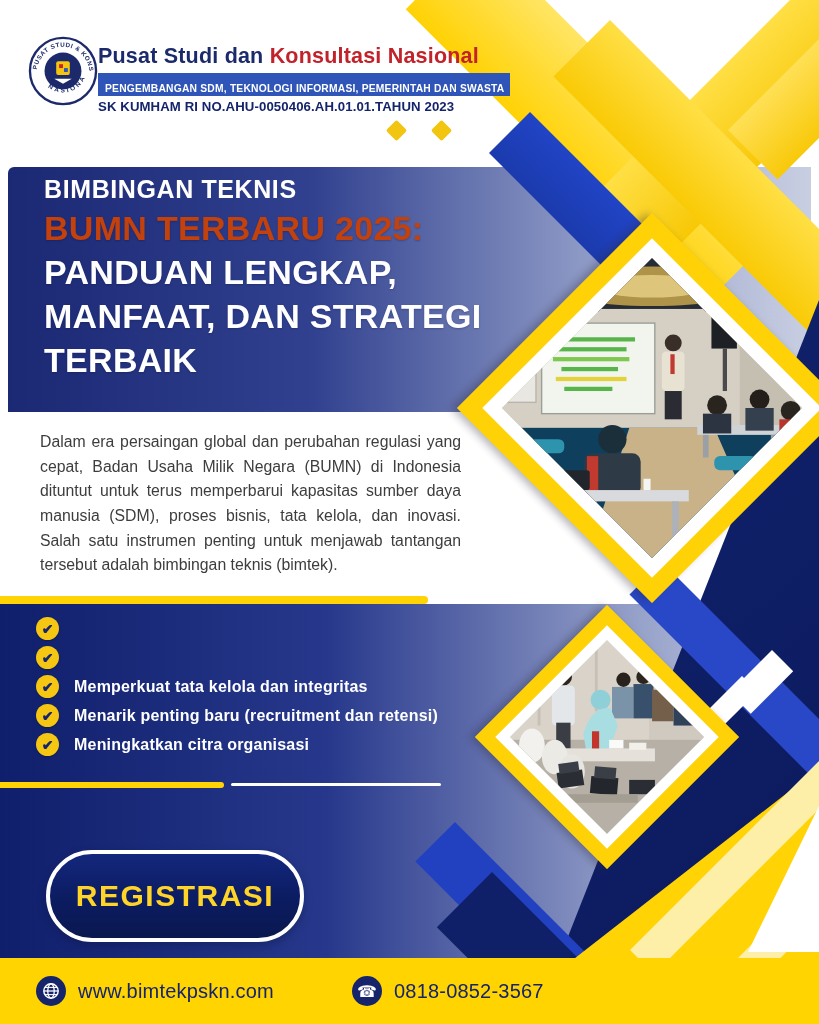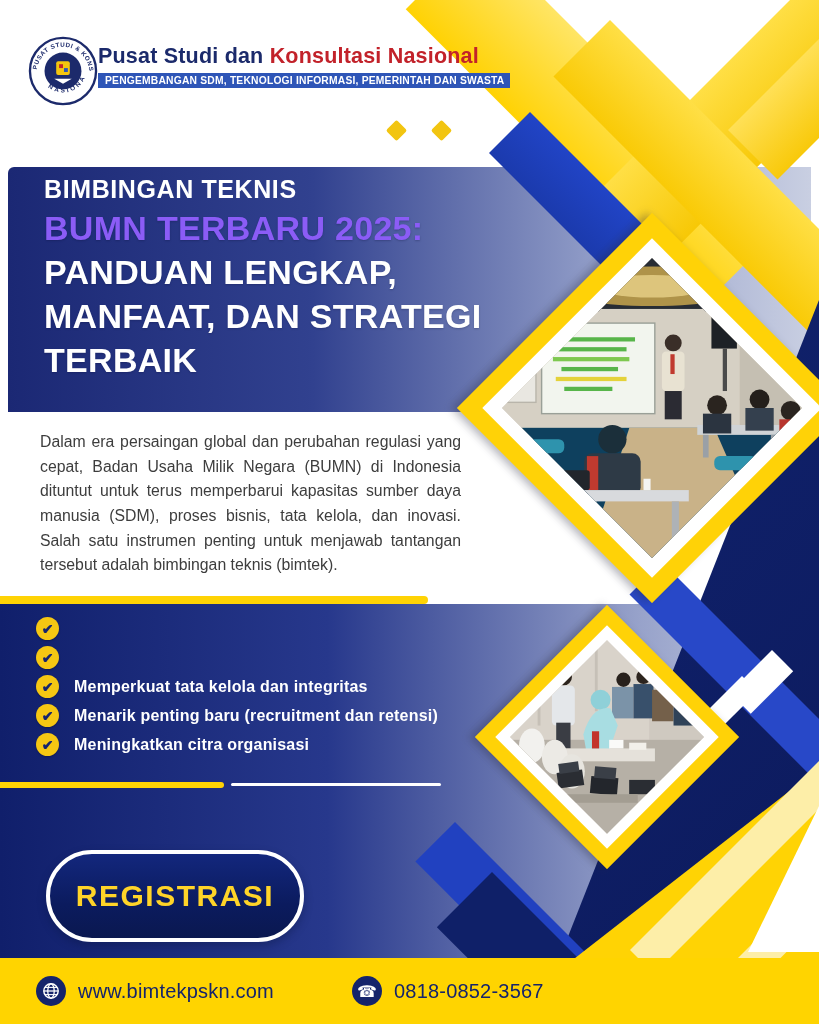--- a/index.html
+++ b/index.html
@@ -11,34 +11,34 @@
   .shape{position:absolute;}
   .z3{z-index:3;} .z4{z-index:4;}
 
   
   .header{position:absolute;left:0;top:0;width:500px;height:165px;z-index:7;}
   .logo{position:absolute;left:28px;top:36px;width:70px;height:70px;}
   .org-block{position:absolute;left:98px;top:44px;width:400px;}
   .org-name{font-size:21.5px;font-weight:bold;letter-spacing:.2px;white-space:nowrap;}
   .org-name .p1{color:#1b2a6b;} .org-name .p2{color:#c2222a;}
   .tagline{display:inline-block;margin-top:4px;background:#2e55b7;color:#ffffff;
-           font-size:10.3px;font-weight:bold;padding:2px 6px 2px 7px;letter-spacing:.2px;white-space:nowrap;}
+           font-size:10.3px;font-weight:bold;padding:10px 6px 2px 7px;letter-spacing:.2px;white-space:nowrap;}
   .skline{margin-top:3px;color:#14246b;font-size:13.2px;font-weight:bold;letter-spacing:.1px;white-space:nowrap;}
   .mini-diamond{position:absolute;width:15px;height:15px;background:#f2c511;border-radius:2px;
                 transform:rotate(45deg);z-index:7;}
 
   
   .hero{position:absolute;left:8px;top:167px;width:803px;height:245px;z-index:2;
         background:linear-gradient(90deg,#1b2874 0%,#31418f 38%,#8e9ac6 72%,#c9cfe2 100%);
         border-radius:6px 0 0 0;}
   .hero-text{position:absolute;left:44px;top:172px;z-index:7;}
   .kicker{color:#ffffff;font-size:25px;font-weight:bold;letter-spacing:.6px;line-height:34px;}
   .htitle{font-size:34px;font-weight:bold;letter-spacing:.3px;line-height:44px;color:#ffffff;
           text-shadow:0 1px 2px rgba(10,16,50,.25);}
-  .htitle .hl{color:#8b5cf6;}
+  .htitle .hl{color:#c2410c;}
 
   
   .intro{position:absolute;left:40px;top:430px;width:421px;z-index:7;
          color:#3d3d3d;font-size:15.8px;line-height:1.56;text-align:justify;}
 
   
   .yellow-bar{position:absolute;left:0;top:596px;width:428px;height:8px;background:#ffd304;
               border-radius:0 4px 4px 0;z-index:5;}
   .check-block{position:absolute;left:0;top:604px;width:819px;height:358px;z-index:2;
                background:linear-gradient(90deg,#101f6b 0%,#27388c 40%,#97a2ca 78%,#c9cfe2 100%);}
@@ -226,20 +226,21 @@
       </text>
       <circle cx="36" cy="36" r="19" fill="#1c2a6b"></circle>
       <rect x="29" y="26" width="14" height="14" rx="2" fill="#f4c50f"></rect>
       <rect x="32" y="29" width="4" height="4" fill="#c2222a"></rect>
       <rect x="37" y="33" width="4" height="4" fill="#2e55b7"></rect>
       <path d="M27 44 h18 l-9 5 z" fill="#ffffff"></path>
     </svg>
     <div class="org-block">
       <div class="org-name"><span class="p1">Pusat Studi dan </span><span class="p2">Konsultasi Nasional</span></div>
       <div class="tagline">PENGEMBANGAN SDM, TEKNOLOGI INFORMASI, PEMERINTAH DAN SWASTA</div>
+      <div class="skline">SK KUMHAM RI NO.AHU-0050406.AH.01.01.TAHUN 2023</div>
     </div>
   </div>
   <div class="mini-diamond" style="left:389px;top:123px;"></div>
   <div class="mini-diamond" style="left:434px;top:123px;"></div>
 
   <div class="hero-text">
     <div class="kicker">BIMBINGAN TEKNIS</div>
     <div class="htitle">
       <div class="hl">BUMN TERBARU 2025:</div>
       <div>PANDUAN LENGKAP,</div>

